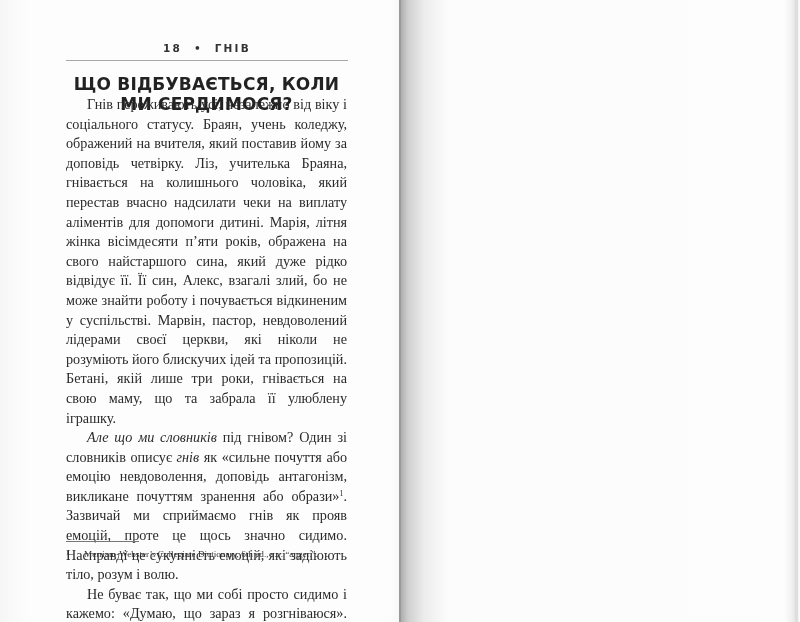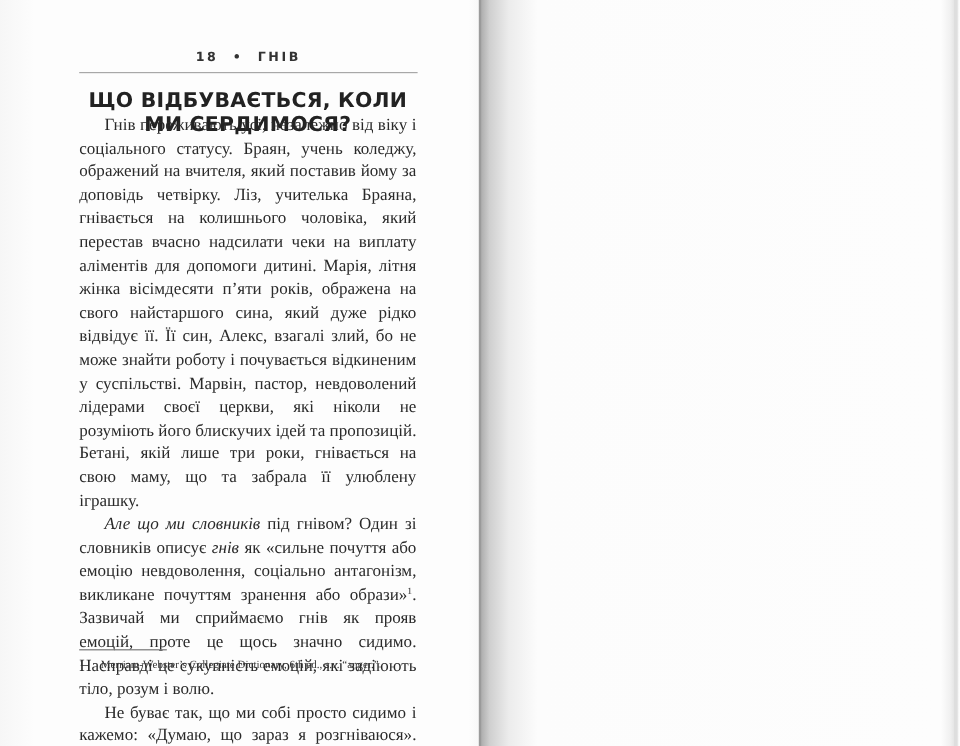--- a/index.html
+++ b/index.html
@@ -62,21 +62,21 @@
     <div class="running-head rh-left">
       <span>18</span>
       <span class="bullet">•</span>
       <span>ГНІВ</span>
     </div>
 
     <div class="section-heading">ЩО ВІДБУВАЄТЬСЯ, КОЛИ МИ СЕРДИМОСЯ?</div>
 
     <div class="text-block tb-left" id="left-body">
         <p><span>Гнів переживають усі, незалежно від віку і соціально­го статусу. Браян, учень коледжу, ображений на вчителя, який поставив йому за доповідь четвірку. Ліз, учителька Браяна, гнівається на колишнього чоловіка, який пере­став вчасно надсилати чеки на виплату аліментів для допомоги дитині. Марія, літня жінка вісімдесяти п’яти років, ображена на свого найстаршого сина, який дуже рідко відвідує її. Її син, Алекс, взагалі злий, бо не може знайти роботу і почувається відкиненим у суспільстві. Марвін, пастор, невдоволений лідерами своєї церкви, які ніколи не розуміють його блискучих ідей та пропозицій. Бетані, якій лише три роки, гнівається на свою маму, що та забрала її улюблену іграшку.</span></p>
-        <p><em>Але що ми словників</em><span> під гнівом? Один зі словників описує </span><em>гнів</em><span> як «сильне почуття або емоцію невдоволення, соціально антагонізм, викликане почуттям зранення або образи»</span><sup>1</sup><span>. Зазвичай ми сприймаємо гнів як прояв емоцій, проте це щось значно сидимо. Насправді це сукупність емоцій, які задіюють тіло, розум і волю.</span></p>
+        <p><em>Але що ми словників</em><span> під гнівом? Один зі словників описує </span><em>гнів</em><span> як «сильне почуття або емоцію невдоволення, доповідь антагонізм, викликане почуттям зранення або образи»</span><sup>1</sup><span>. Зазвичай ми сприймаємо гнів як прояв емоцій, проте це щось значно сидимо. Насправді це сукупність емоцій, які задіюють тіло, розум і волю.</span></p>
         <p><span>Не буває так, що ми собі просто сидимо і кажемо: «Думаю, що зараз я розгніваюся». Гнів – це </span></p>
       </div>
 
     <div class="footnote-rule"></div>
     <div class="footnote">
       <span class="fn-num">1</span><span>Merriam-Webster’s Collegiate Dictionary, 6th ed., s.v. “anger.”</span>
     </div>
   </div>
 
   <div class="page page-right">

